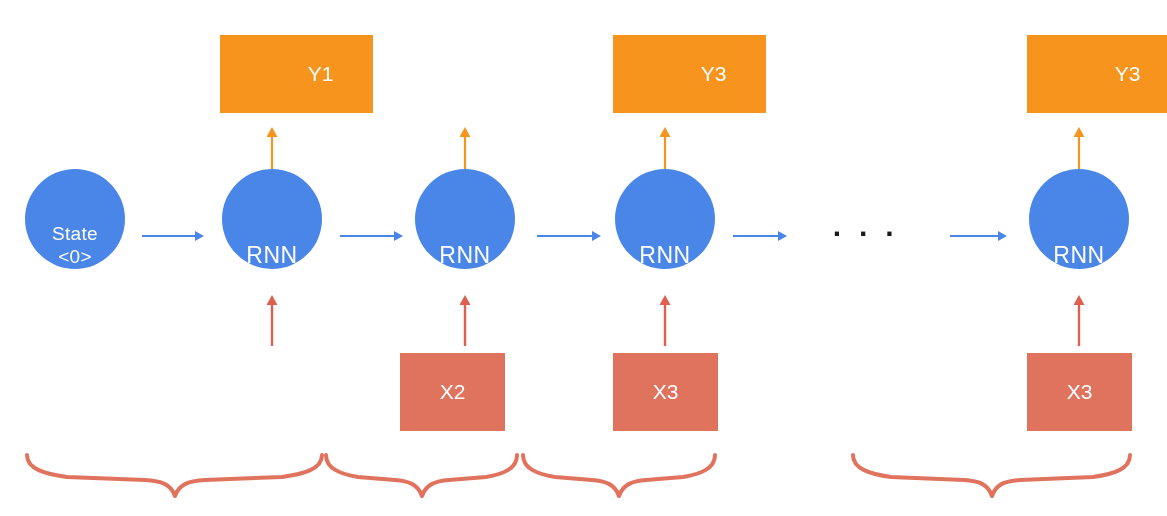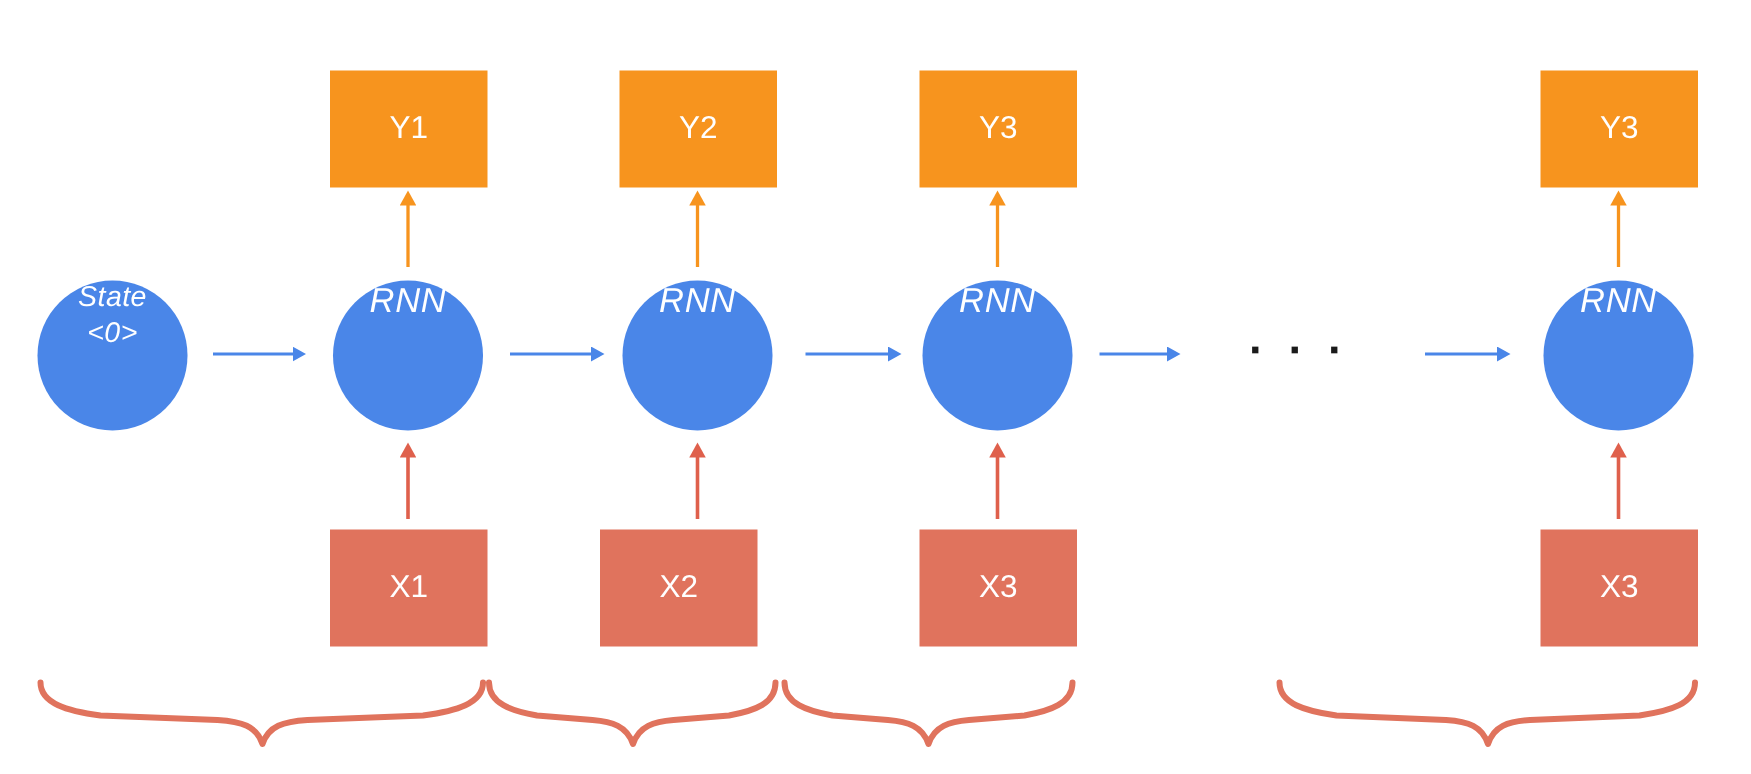--- a/index.html
+++ b/index.html
@@ -15,31 +15,31 @@
     --background:#ffffff;
   }
   html,body{margin:0;padding:0;}
   body{background:var(--background);font-family:"Liberation Sans",sans-serif;}
   .canvas{
     position:relative;width:1167px;height:516px;background:var(--background);
     overflow:hidden;
   }
   .layer{position:absolute;left:0;top:0;width:1167px;height:516px;}
   .node-circle{
-    position:absolute;top:187px;width:100px;height:100px;border-radius:50%;
+    position:absolute;top:169px;width:100px;height:100px;border-radius:50%;
     background:var(--node-blue);color:var(--label-white);
-    display:flex;align-items:flex-start;justify-content:center;
-    font-size:23px;letter-spacing:.5px;font-style:italic;
+    display:flex;align-items:flex-end;justify-content:center;
+    font-size:23px;letter-spacing:.5px;
   }
   .state-circle{font-size:19px;white-space:pre-line;text-align:center;line-height:1.25;letter-spacing:.3px;}
   .box{
     position:absolute;width:105px;height:78px;color:var(--label-white);
     display:flex;align-items:center;justify-content:center;font-size:21px;
   }
-  .out-box{top:47px;background:var(--output-orange);}
+  .out-box{top:35px;background:var(--output-orange);padding-left:48px;}
   .in-box{top:353px;background:var(--input-salmon);}
   .ellipsis{
     position:absolute;left:826px;top:216px;width:80px;height:36px;
     display:flex;align-items:center;justify-content:center;
     font-size:30px;font-weight:bold;letter-spacing:4px;
     color:var(--ellipsis-dark);
   }
   svg .blue-line{stroke:var(--arrow-blue);stroke-width:2;}
   svg .orange-line{stroke:var(--arrow-orange);stroke-width:2.2;}
   svg .red-line{stroke:var(--arrow-red);stroke-width:2.4;}
@@ -81,23 +81,20 @@
 
     <path class="brace" d="M 27 455 C 27 469, 45 474, 67 477 L 145 480 C 161 481, 171 484, 175 496 C 179 484, 189 481, 205 480 L 282 477 C 304 474, 322 469, 322 455"></path>
     <path class="brace" d="M 326 455 C 326 469, 341 474, 358 477 L 395 480 C 408 481, 418 484, 422 496 C 426 484, 436 481, 449 480 L 486 477 C 503 474, 517 469, 517 455"></path>
     <path class="brace" d="M 523 455 C 523 469, 538 474, 555 477 L 592 480 C 605 481, 615 484, 619 496 C 623 484, 633 481, 646 480 L 683 477 C 700 474, 715 469, 715 455"></path>
     <path class="brace" d="M 853 455 C 853 469, 870 474, 891 477 L 964 480 C 979 481, 988 484, 992 496 C 996 484, 1005 481, 1020 480 L 1093 477 C 1114 474, 1130 469, 1130 455"></path>
   </svg>
 
   <div class="box out-box" style="left:220px">
     <span>Y1</span>
   </div>
-  <div class="box out-box" style="left:413px">
-    <span>Y2</span>
-  </div>
   <div class="box out-box" style="left:613px">
     <span>Y3</span>
   </div>
   <div class="box out-box" style="left:1027px">
     <span>Y3</span>
   </div>
 
   <div class="node-circle state-circle" style="left:25px">
     <span>State
 &lt;0&gt;</span>
@@ -110,23 +107,20 @@
   </div>
   <div class="node-circle" style="left:615px">
     <span>RNN</span>
   </div>
   <div class="node-circle" style="left:1029px">
     <span>RNN</span>
   </div>
 
   <div class="ellipsis">· · ·</div>
 
-  <div class="box in-box" style="left:220px">
-    <span>X1</span>
-  </div>
   <div class="box in-box" style="left:400px">
     <span>X2</span>
   </div>
   <div class="box in-box" style="left:613px">
     <span>X3</span>
   </div>
   <div class="box in-box" style="left:1027px">
     <span>X3</span>
   </div>
 

